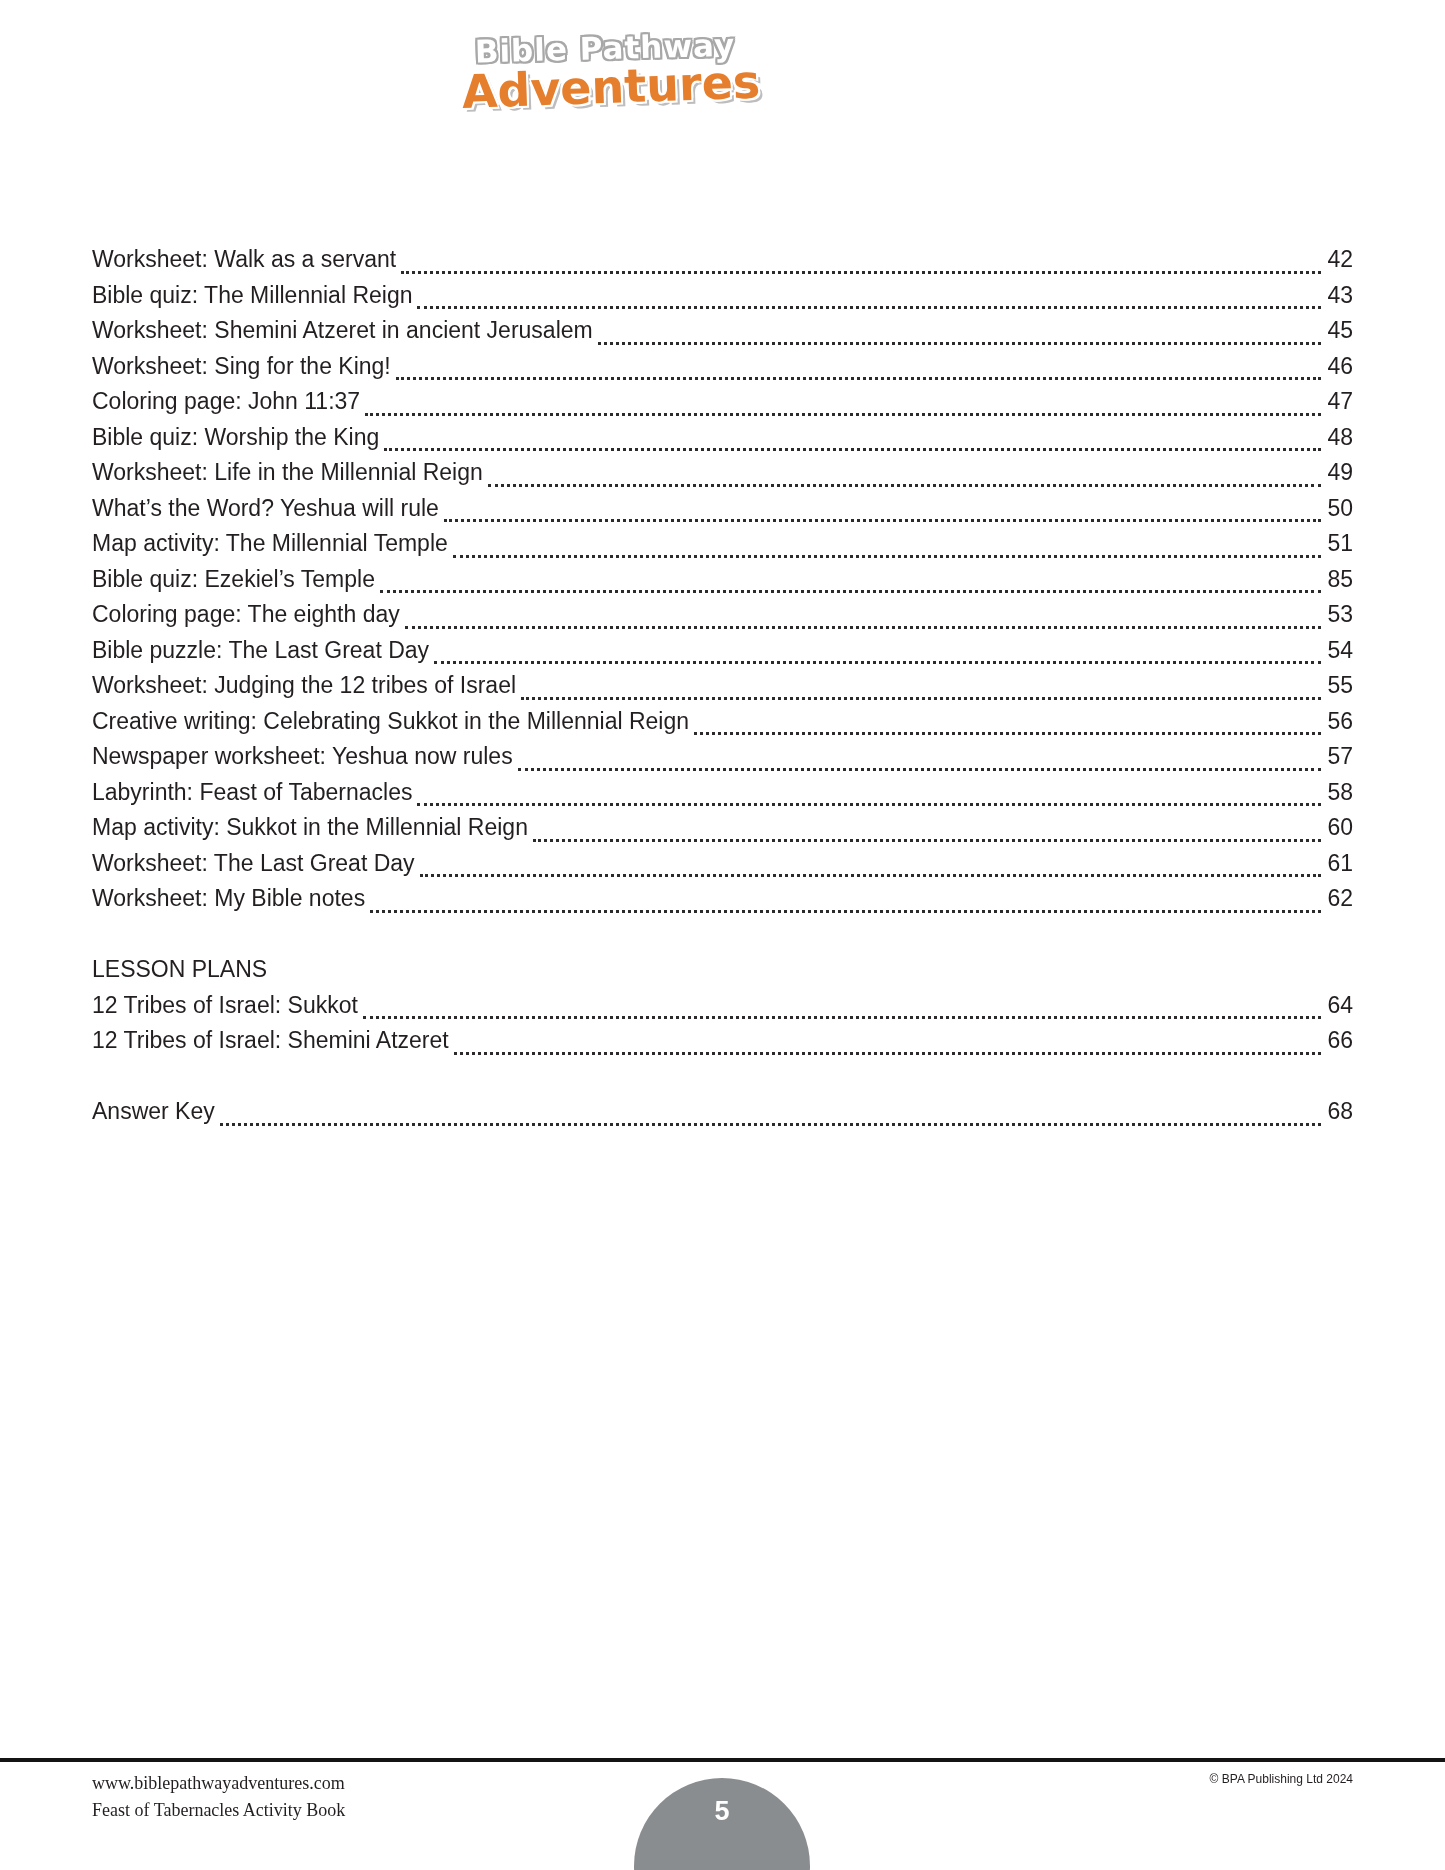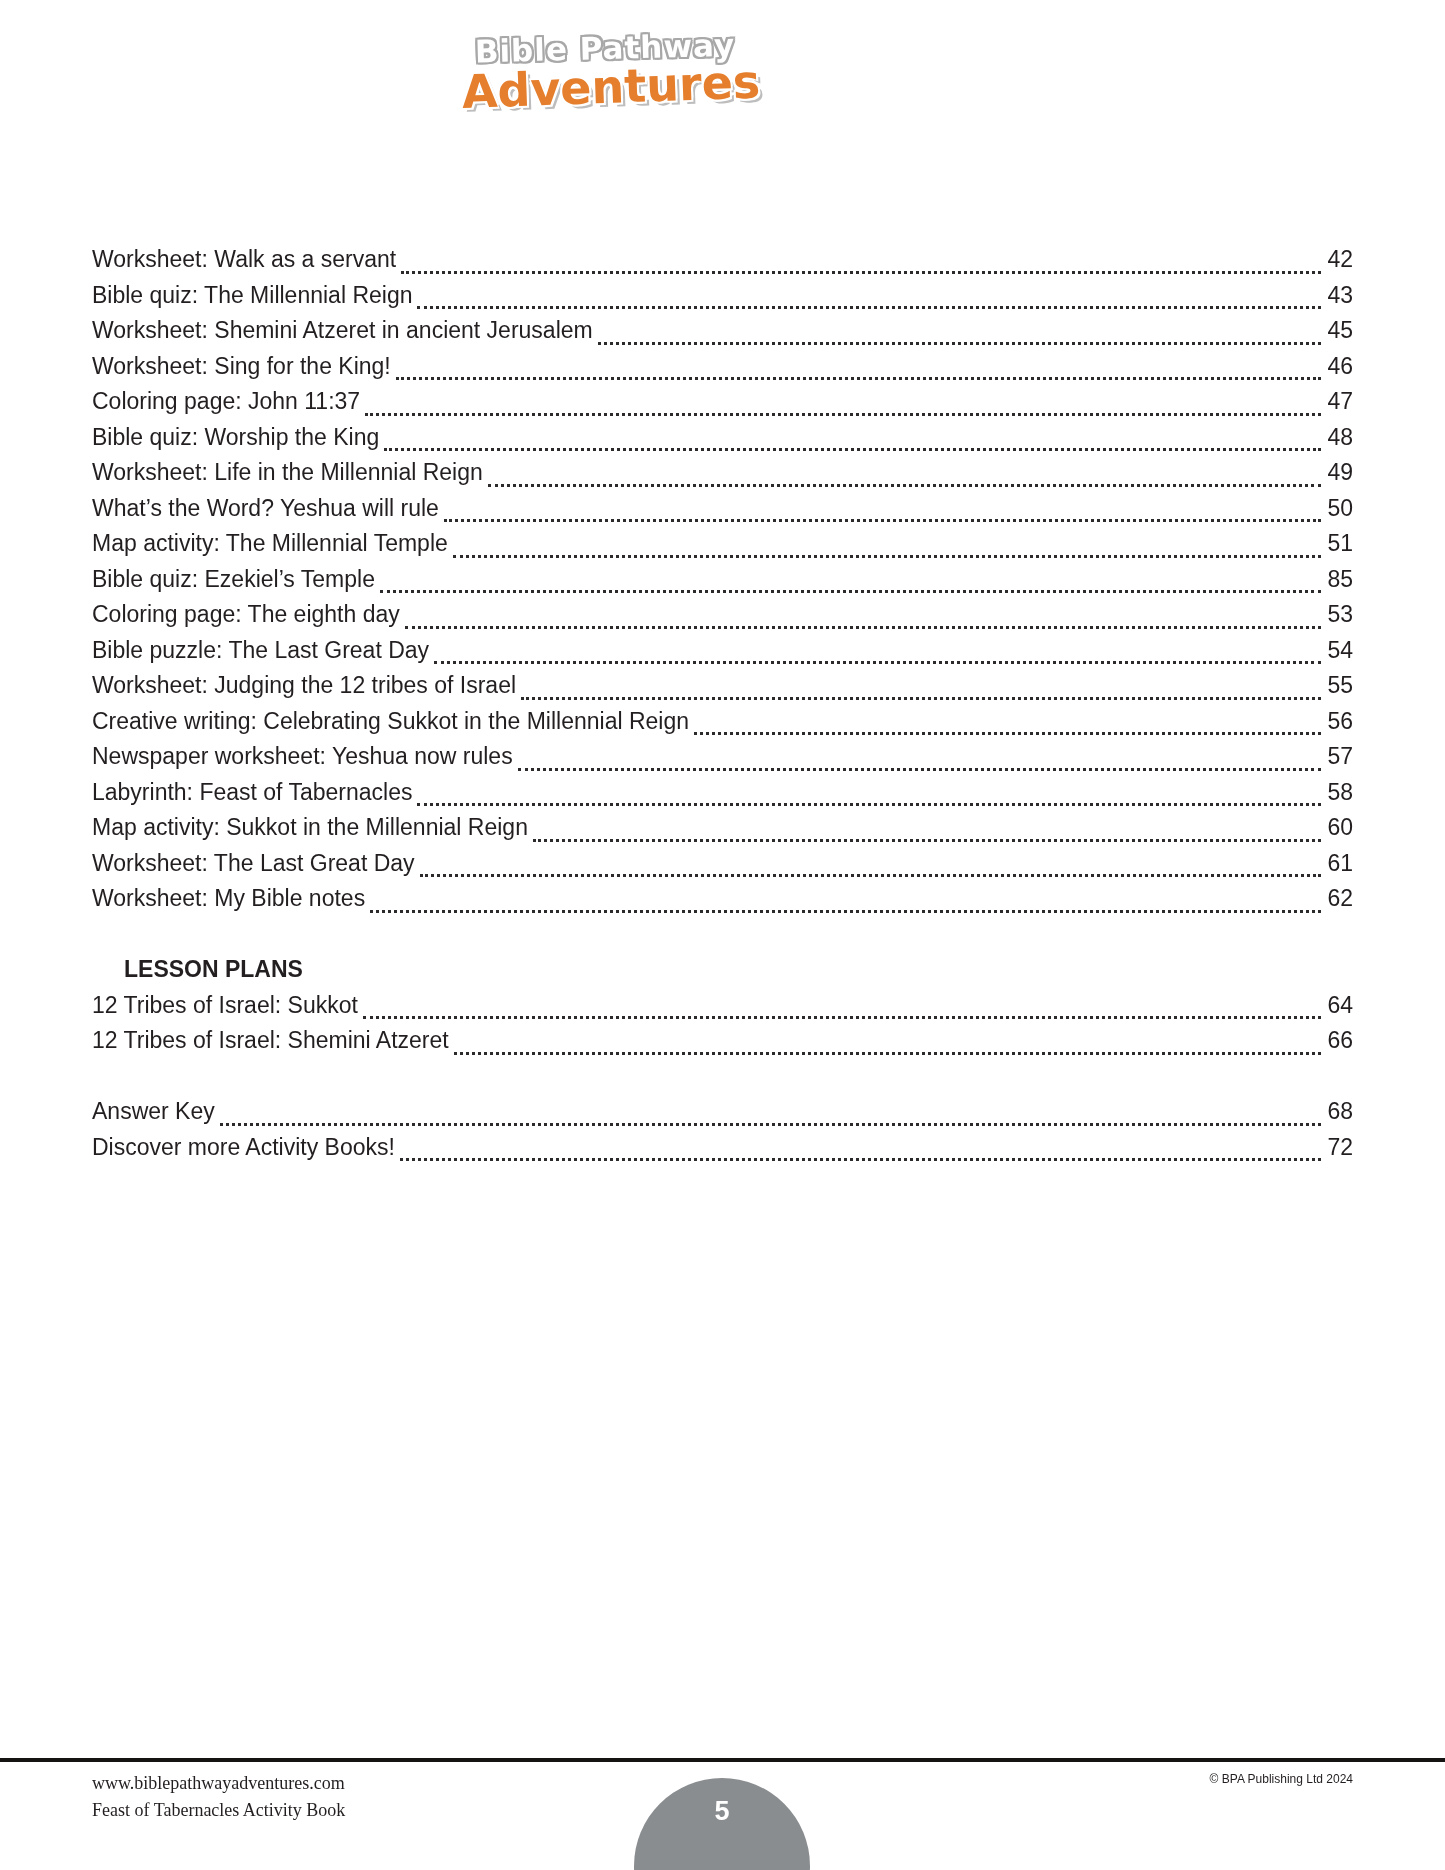--- a/index.html
+++ b/index.html
@@ -23,21 +23,21 @@
     text-shadow:
       -2px -2px 0 #ffffff, 2px -2px 0 #ffffff, -2px 2px 0 #ffffff, 2px 2px 0 #ffffff,
       4px 4px 0 #bdbdbd;
   }
 
   
   .toc{position:absolute;left:92px;right:92px;top:242px;font-size:23px;}
   .toc .row{display:flex;align-items:flex-end;height:35.5px;line-height:35.5px;}
   .toc .row.gap{height:35.5px;}
   .toc .lbl{white-space:nowrap;}
-  .toc .heading{font-weight:bold;margin-left:32px;}
+  .toc .heading{font-weight:normal;}
   .toc .leader{
     flex:1 1 auto;border-bottom:3px dotted #2d2a2b;
     margin:0 6px 4px 5px;min-width:20px;
   }
   .toc .pg{white-space:nowrap;}
 
   
   .footer-rule{position:absolute;left:0;right:0;top:1758px;height:4px;background:#161412;}
   .footer-left{position:absolute;left:92px;top:1770px;font-size:18px;line-height:27px;font-family:Liberation Serif, serif;}
   .footer-right{position:absolute;right:92px;top:1772px;font-size:12px;text-align:right;}
@@ -166,25 +166,20 @@
       <span class="lbl">12 Tribes of Israel: Shemini Atzeret</span>
       <span class="leader"></span>
       <span class="pg">66</span>
     </div>
     <div class="row gap"></div>
     <div class="row">
       <span class="lbl">Answer Key</span>
       <span class="leader"></span>
       <span class="pg">68</span>
     </div>
-    <div class="row">
-      <span class="lbl">Discover more Activity Books!</span>
-      <span class="leader"></span>
-      <span class="pg">72</span>
-    </div>
   </div>
 
 <div class="footer-rule"></div>
 <div class="footer-left">
   <div>www.biblepathwayadventures.com</div>
   <div>Feast of Tabernacles Activity Book</div>
 </div>
 <div class="footer-right">© BPA Publishing Ltd 2024</div>
 
 <div class="page-badge">

